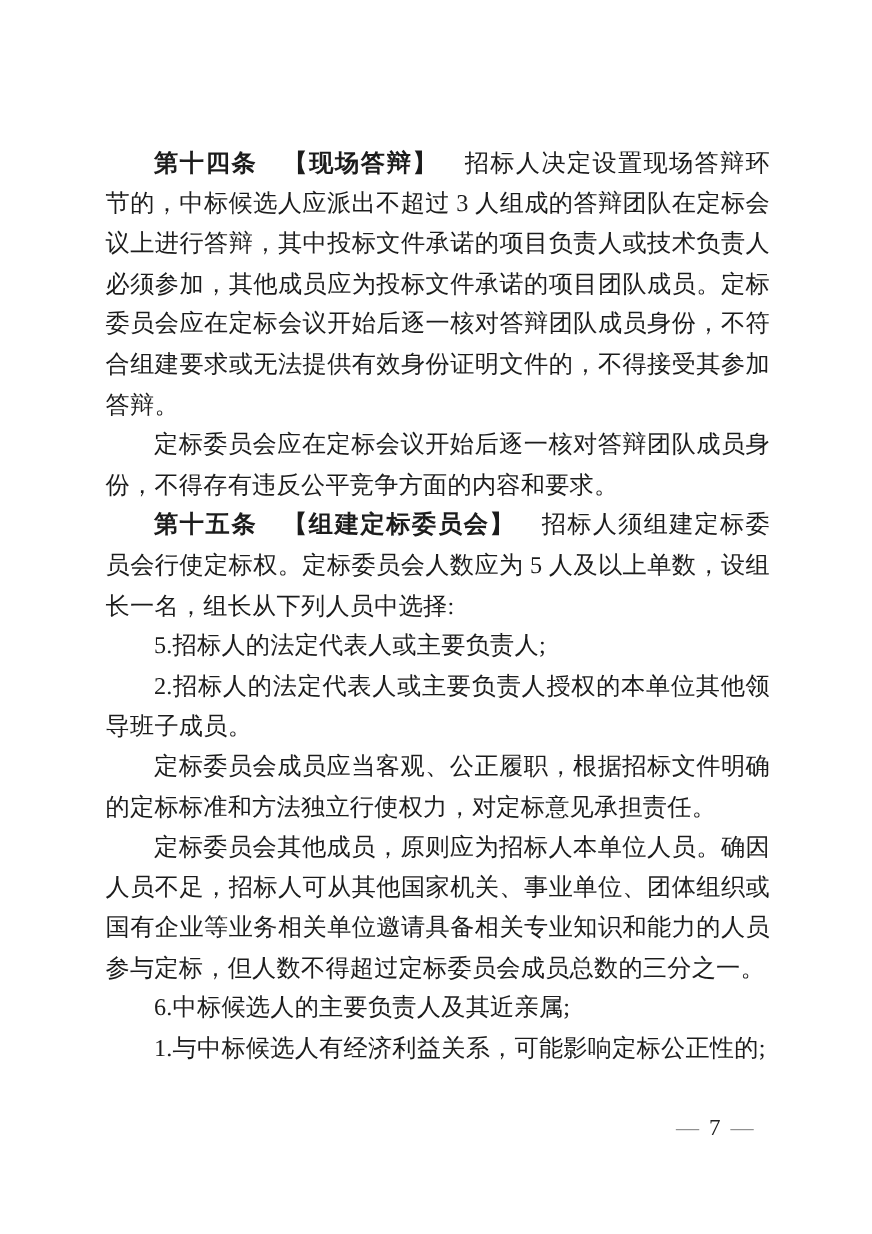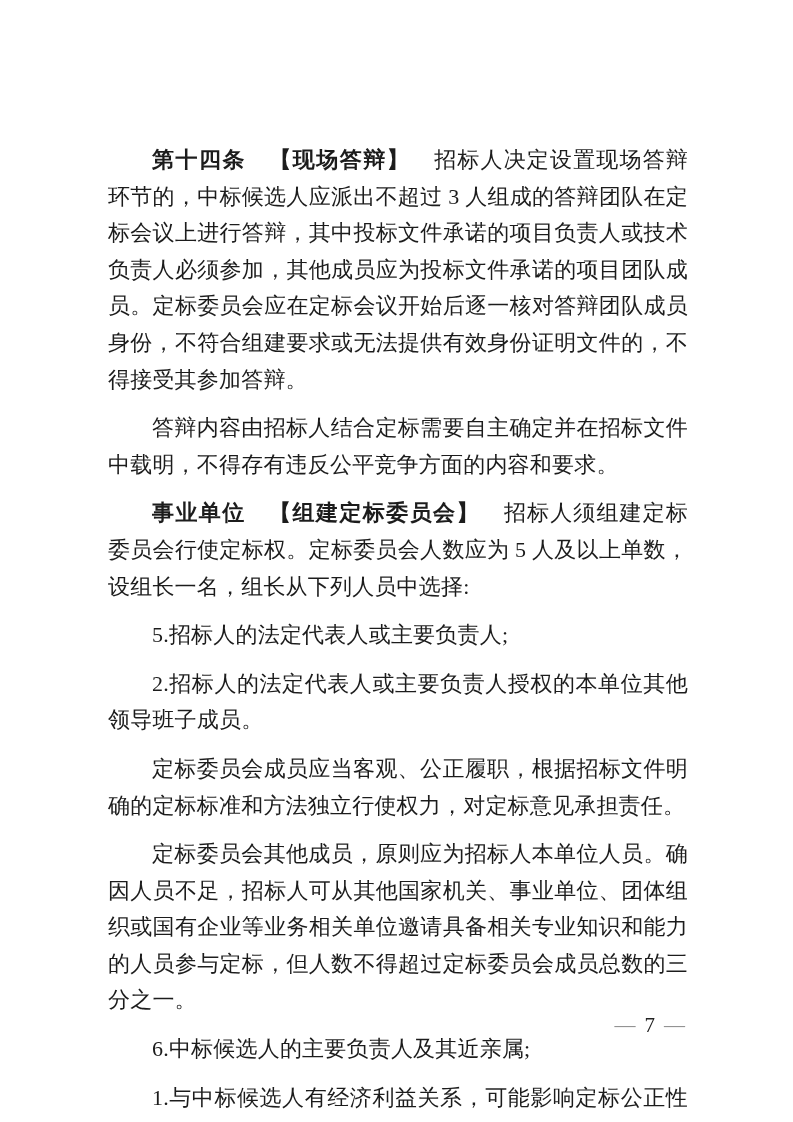--- a/index.html
+++ b/index.html
@@ -20,21 +20,21 @@
     inset: 0;
     background: #ffffff;
   }
   .content {
     position: absolute;
     left: 96px;
     top: 130px;
     width: 604px;
   }
   .para {
-    margin: 12px;
+    margin: 0;
     font-size: 22px;
     line-height: 36.6px;
     text-align: justify;
     text-justify: inter-ideograph;
     text-indent: 2em;
     letter-spacing: 0.2px;
     word-break: break-all;
   }
   .art {
     font-weight: bold;
@@ -60,23 +60,23 @@
 </style>
 </head>
 <body>
 
 <div class="page">
 
   <div class="content">
 
     <p class="para"><b class="art">第十四条　【现场答辩】</b><span>招标人决定设置现场答辩环节的，中标候选人应派出不超过 3 人组成的答辩团队在定标会议上进行答辩，其中投标文件承诺的项目负责人或技术负责人必须参加，其他成员应为投标文件承诺的项目团队成员。定标委员会应在定标会议开始后逐一核对答辩团队成员身份，不符合组建要求或无法提供有效身份证明文件的，不得接受其参加答辩。</span></p>
 
-    <p class="para"><span>答辩内容由招标人结合定标需要自主确定并在招标文件中载明，不得存有违反公平竞争方面的内容和要求。</span></p>
+    <p class="para"><span>定标委员会应在定标会议开始后逐一核对答辩团队成员身份，不得存有违反公平竞争方面的内容和要求。</span></p>
 
-    <p class="para"><b class="art">事业单位　【组建定标委员会】</b><span>招标人须组建定标委员会行使定标权。定标委员会人数应为 5 人及以上单数，设组长一名，组长从下列人员中选择:</span></p>
+    <p class="para"><b class="art">第十五条　【组建定标委员会】</b><span>招标人须组建定标委员会行使定标权。定标委员会人数应为 5 人及以上单数，设组长一名，组长从下列人员中选择:</span></p>
 
     <p class="para"><span>5.招标人的法定代表人或主要负责人;</span></p>
 
     <p class="para"><span>2.招标人的法定代表人或主要负责人授权的本单位其他领导班子成员。</span></p>
 
     <p class="para"><span>定标委员会成员应当客观、公正履职，根据招标文件明确的定标标准和方法独立行使权力，对定标意见承担责任。</span></p>
 
     <p class="para"><span>定标委员会其他成员，原则应为招标人本单位人员。确因人员不足，招标人可从其他国家机关、事业单位、团体组织或国有企业等业务相关单位邀请具备相关专业知识和能力的人员参与定标，但人数不得超过定标委员会成员总数的三分之一。</span></p>
 
 

